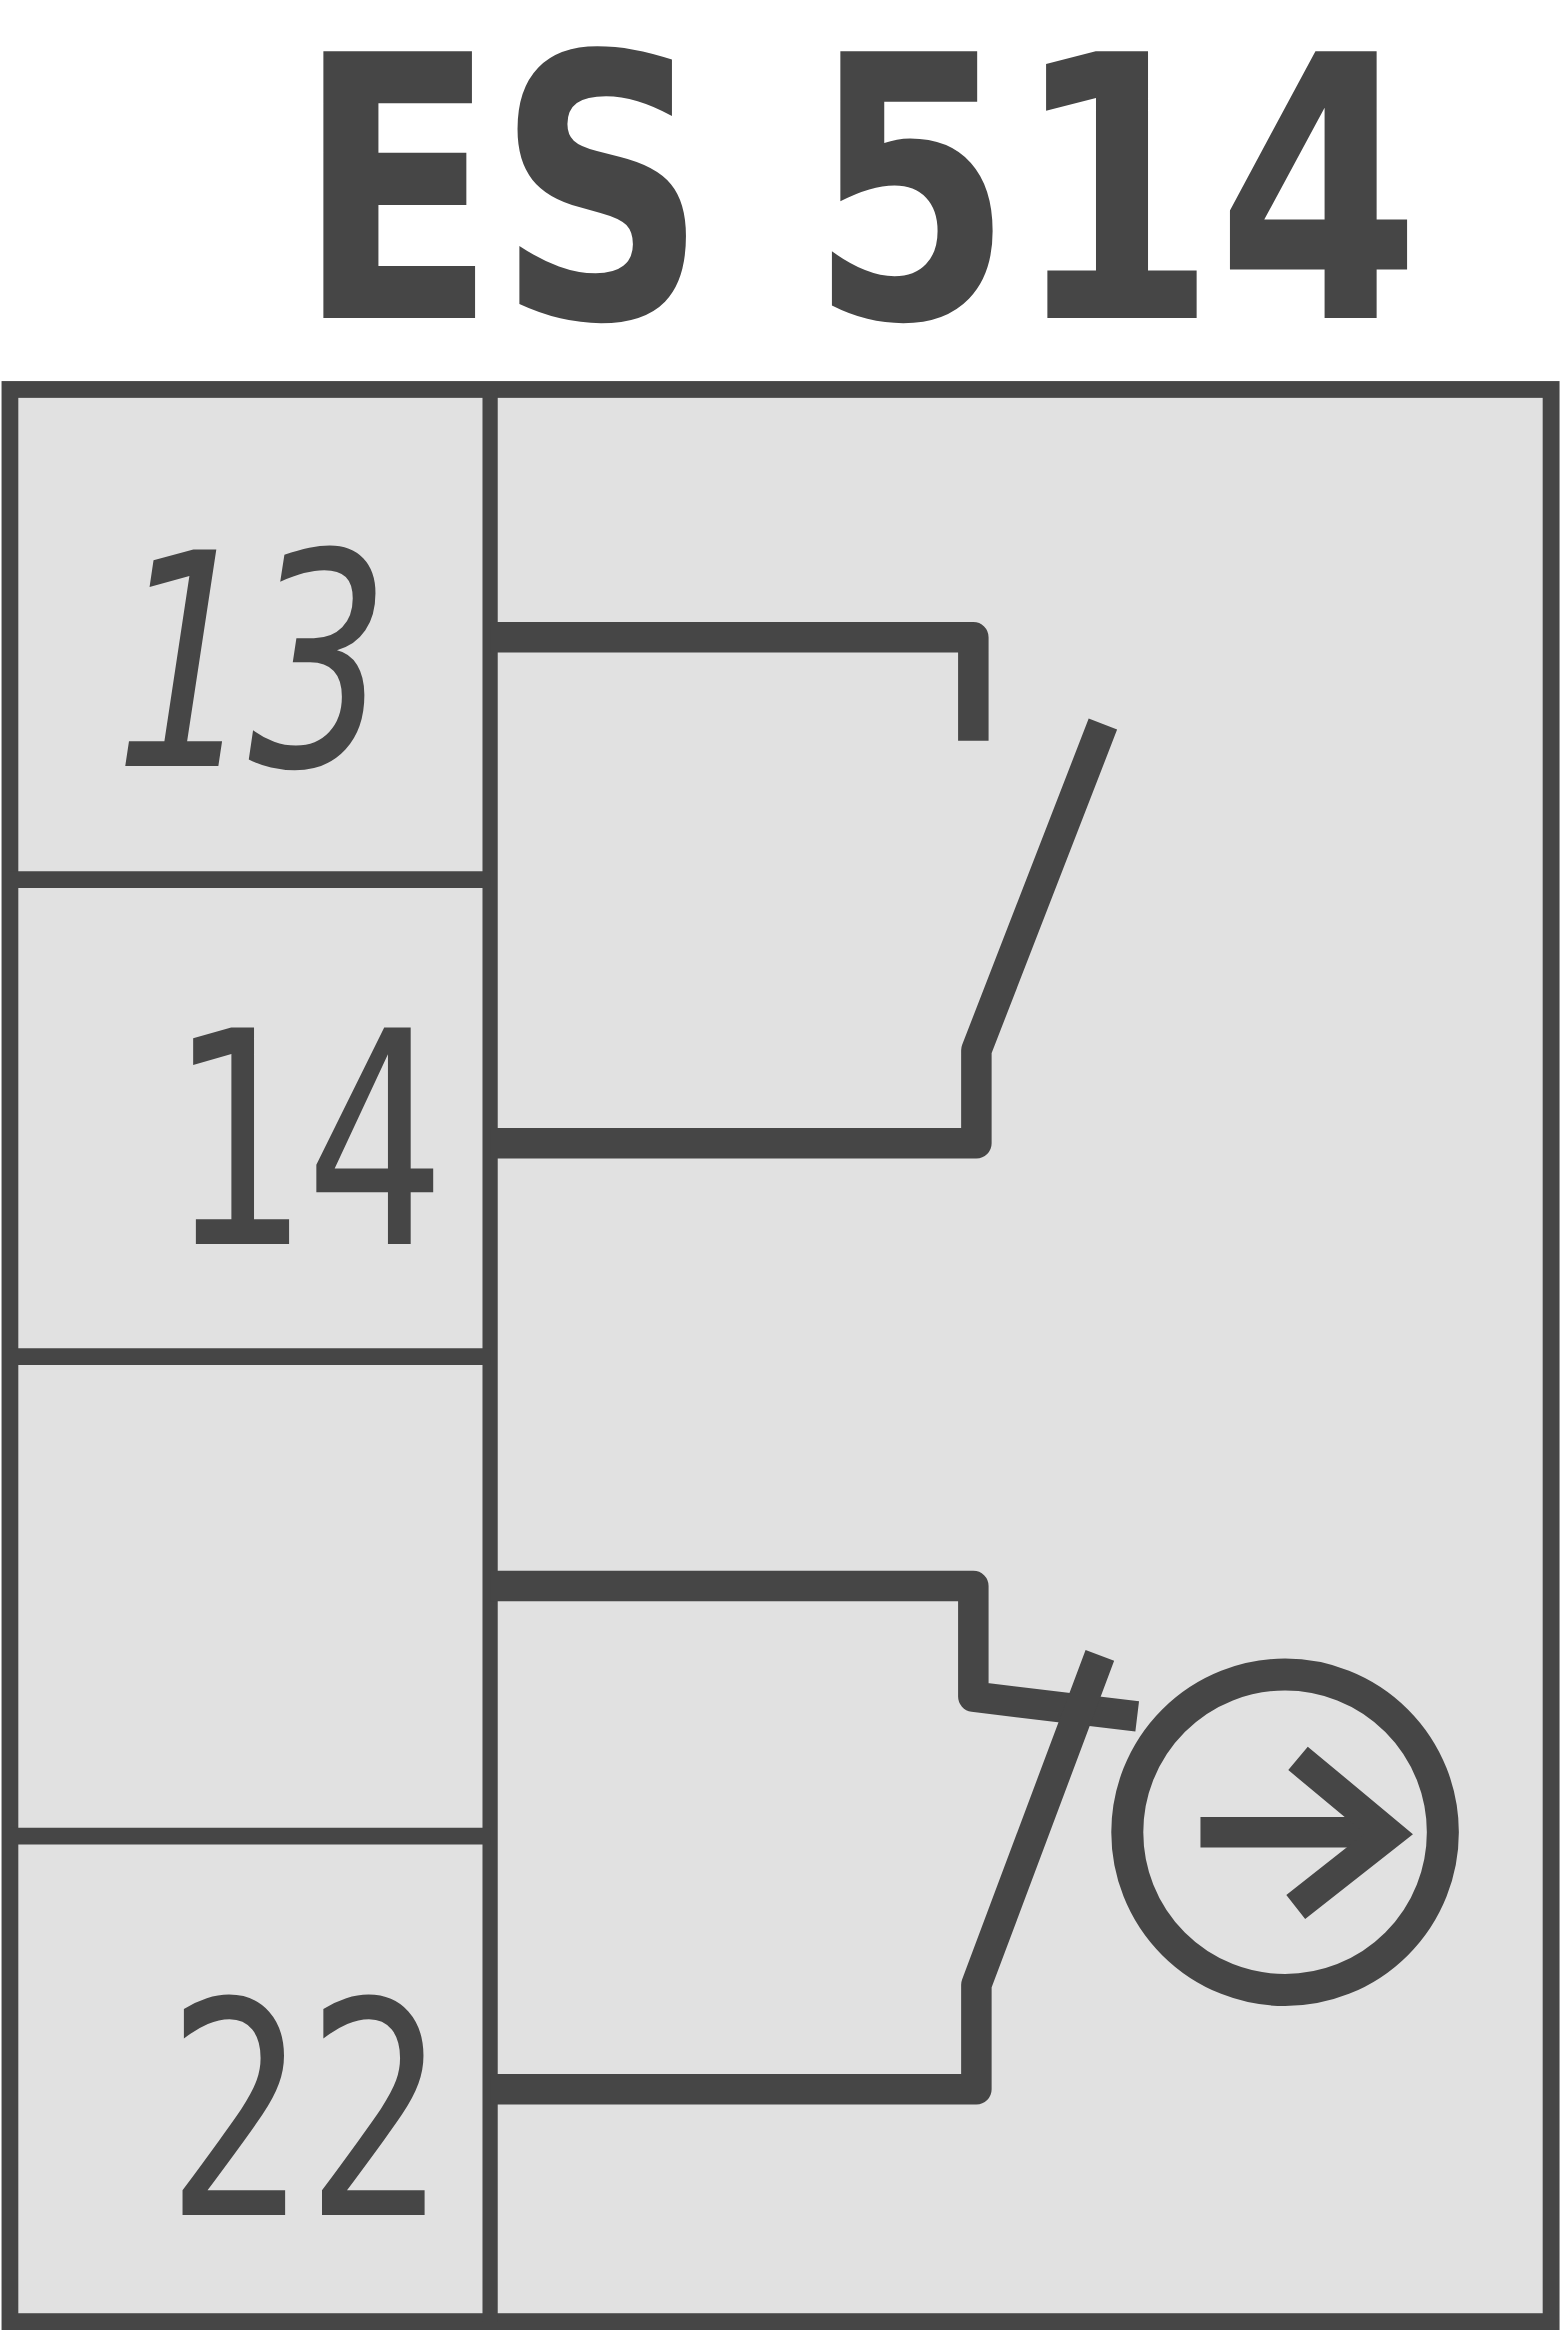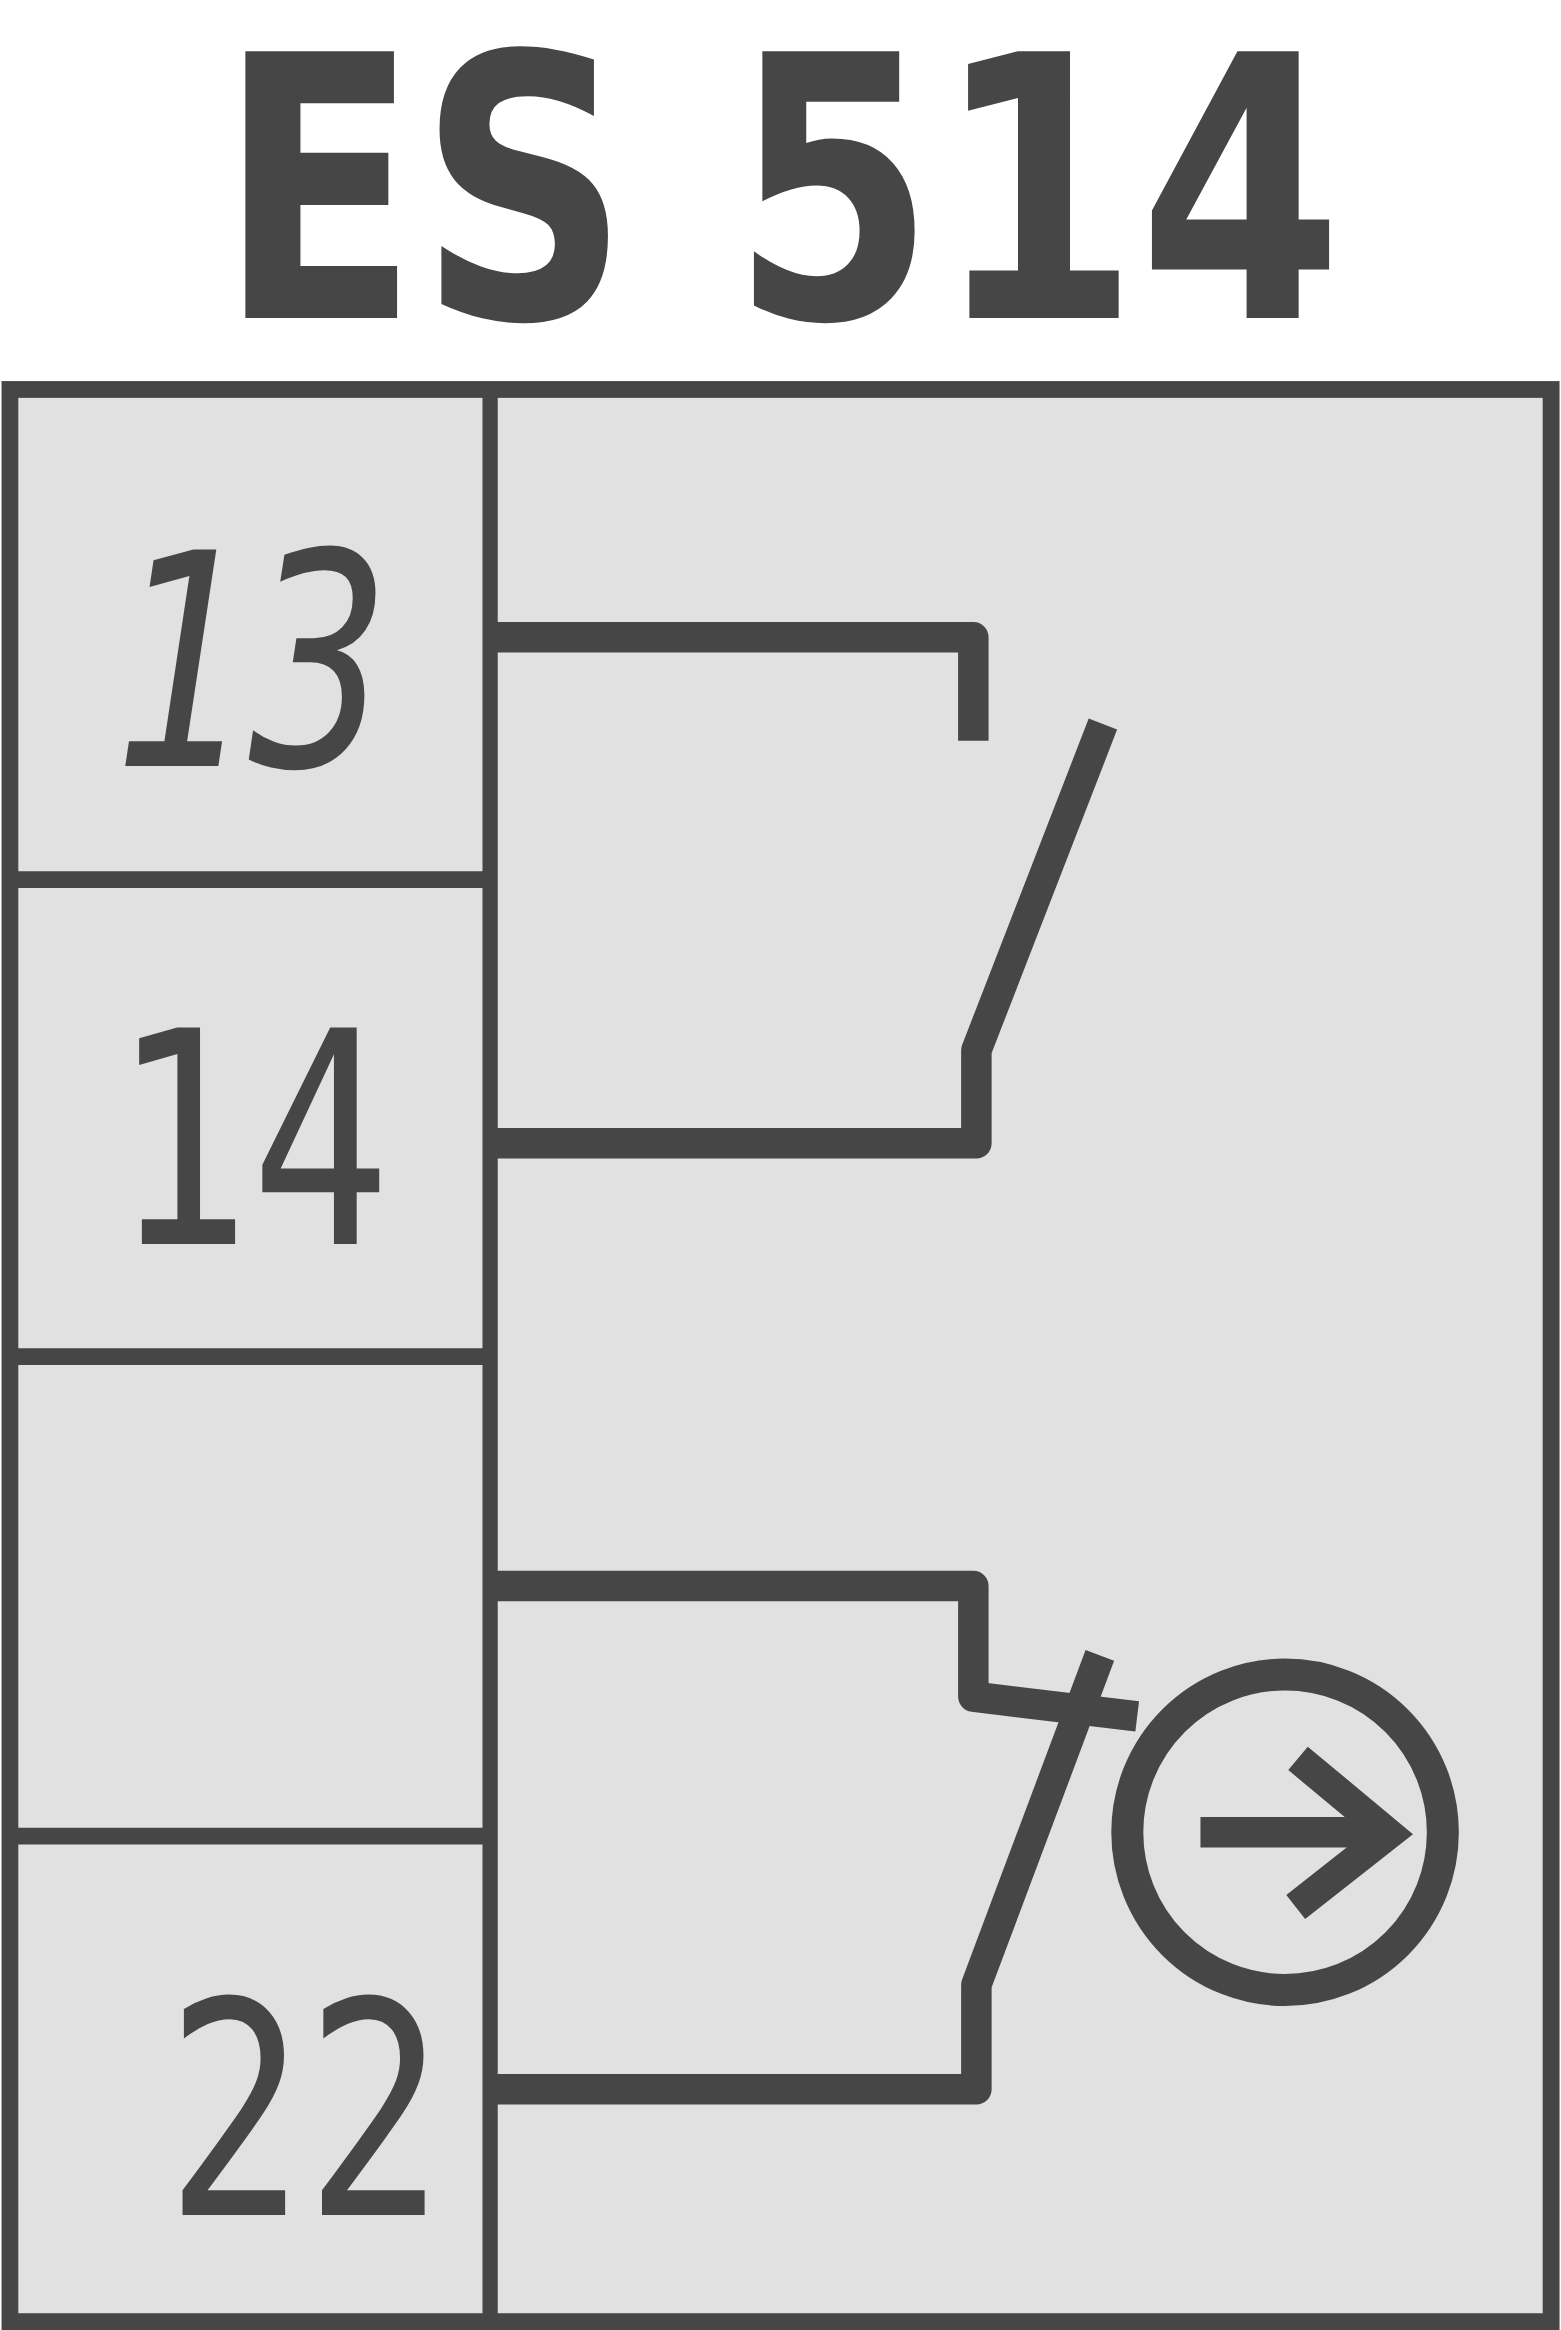--- a/index.html
+++ b/index.html
@@ -16,21 +16,21 @@
     font-family: "DejaVu Sans", sans-serif;
   }
   .title {
     position: absolute;
     left: 0;
     right: 0;
     top: 0;
     height: 335px;
     display: flex;
     align-items: center;
-    justify-content: center;
+    justify-content: flex-end;
     color: #464646;
     font-family: "DejaVu Sans", sans-serif;
     font-weight: bold;
     font-size: 366px;
     line-height: 1;
     white-space: nowrap;
   }
   .title .stretch {
     display: inline-block;
     transform: translateY(23px) scaleX(0.80);
@@ -62,21 +62,21 @@
     font-family: "DejaVu Sans Mono", monospace;
     font-size: 297px;
     line-height: 1;
   }
   .terminal-label .stretch {
     display: inline-block;
     transform: translateY(29px) scaleX(0.78);
     transform-origin: center center;
   }
   .cell-13 { top: 398px;  height: 473px; font-style: italic; }
-  .cell-14 { top: 888px; height: 448px; }
+  .cell-14 { top: 888px; height: 448px; justify-content: flex-end; }
   .cell-21 { top: 1365px; height: 463px; }
   .cell-22 { top: 1845px; height: 477px; justify-content: flex-end; }
 </style>
 </head>
 <body>
 
 <div class="stage">
 
   <div class="title">
     <span class="stretch">ES 514</span>

